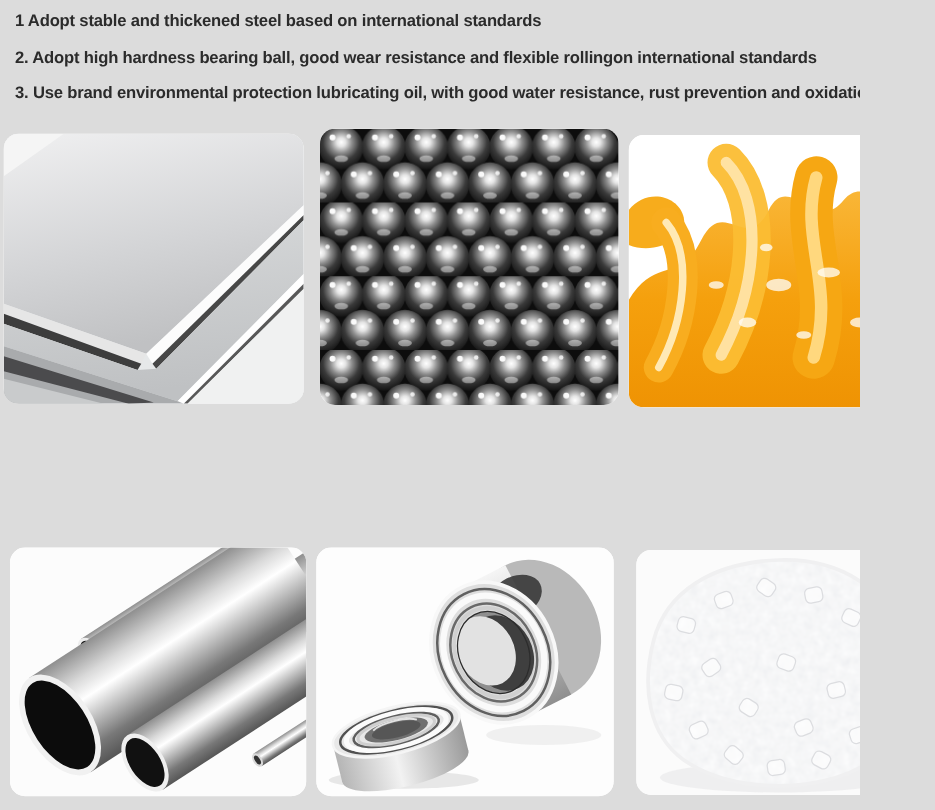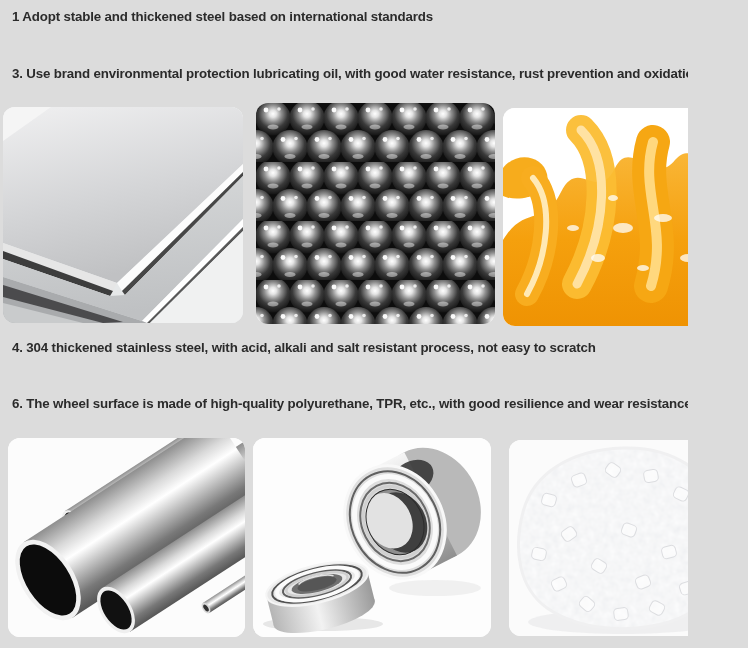--- a/index.html
+++ b/index.html
@@ -21,20 +21,21 @@
   #c4{left:8px;  top:438px;width:237px;height:199px}
   #c5{left:253px;top:438px;width:238px;height:199px}
   #c6{left:509px;top:440px;width:228px;height:196px}
 </style>
 </head>
 <body>
 
 <div class="sheet">
 
   <p class="feat" id="f1">1 Adopt stable and thickened steel based on international standards</p>
+  <p class="feat" id="f2">2. Adopt high hardness bearing ball, good wear resistance and flexible rollingon international standards</p>
   <p class="feat" id="f3">3. Use brand environmental protection lubricating oil, with good water resistance, rust prevention and oxidation resistance</p>
 
   <div class="card" id="c1">
     <svg viewBox="0 0 240 216" preserveAspectRatio="none" aria-hidden="true">
       <defs>
         <linearGradient id="gA" x1="0" y1="0" x2="0.3" y2="1">
           <stop offset="0" stop-color="#f0f0f1"></stop>
             <stop offset="0.6" stop-color="#d3d4d6"></stop>
             <stop offset="1" stop-color="#c0c1c3"></stop>
         </linearGradient>
@@ -115,22 +116,20 @@
         <ellipse cx="95" cy="150" rx="7" ry="4"></ellipse>
         <ellipse cx="160" cy="110" rx="9" ry="4"></ellipse>
         <ellipse cx="70" cy="120" rx="6" ry="3"></ellipse>
         <ellipse cx="185" cy="150" rx="8" ry="4"></ellipse>
         <ellipse cx="140" cy="160" rx="6" ry="3"></ellipse>
         <ellipse cx="110" cy="90" rx="5" ry="3"></ellipse>
       </g>
     </svg>
   </div>
 
-  <p class="feat" id="f4">4. 304 thickened stainless steel, with acid, alkali and salt resistant process, not easy to scratch</p>
-  <p class="feat" id="f6">6. The wheel surface is made of high-quality polyurethane, TPR, etc., with good resilience and wear resistance</p>
 
   <div class="card" id="c4">
     <svg viewBox="0 0 237 199" preserveAspectRatio="none" aria-hidden="true">
       <defs>
         <linearGradient id="lgMetal" x1="0" y1="0" x2="0" y2="1">
           <stop offset="0" stop-color="#8f8f8f"></stop>
             <stop offset="0.25" stop-color="#d9d9d9"></stop>
           <stop offset="0.42" stop-color="#ffffff"></stop>
             <stop offset="0.6" stop-color="#c2c2c2"></stop>
           <stop offset="0.82" stop-color="#787878"></stop>

